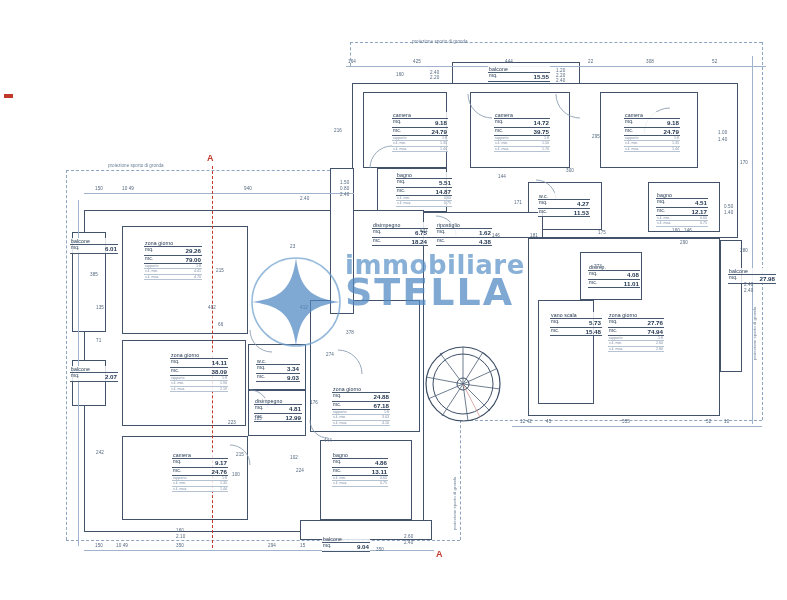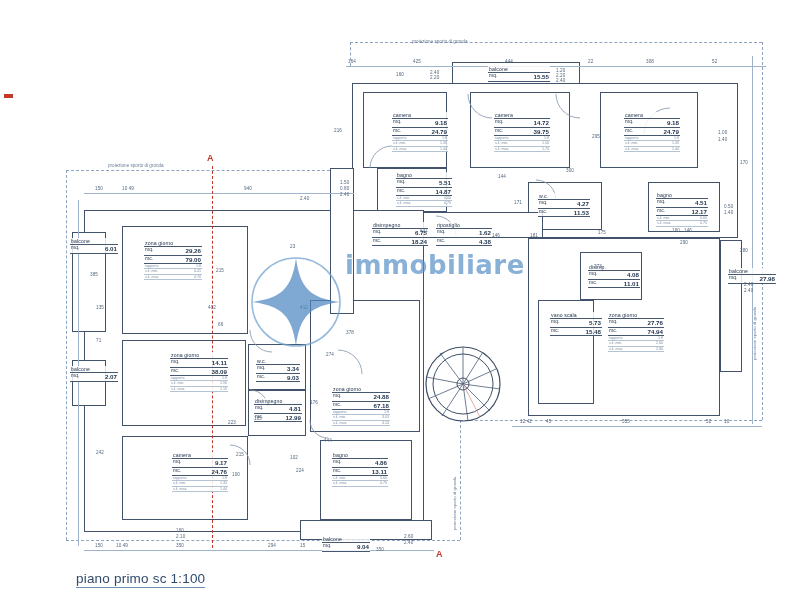--- a/index.html
+++ b/index.html
@@ -591,16 +591,16 @@
       <div class="dnum" style="left: 176px; top: 528px;">160</div>
       <div class="dnum" style="left: 176px; top: 534px;">2.10</div>
     </div>
 
   <div id="wm">
     <svg style="position:absolute;left:0;top:8px;width:92px;height:92px;" viewBox="0 0 92 92">
       <circle cx="46" cy="46" r="44" fill="none" stroke="#6fa0cf" stroke-width="1.6"></circle>
       <path d="M46 2 C50 32 60 42 90 46 C60 50 50 60 46 90 C42 60 32 50 2 46 C32 42 42 32 46 2 Z" fill="#4f87c2"></path>
     </svg>
     <div class="wmtxt wm1">immobiliare</div>
+    <div class="wmtxt wm2">STELLA</div>
   </div>
 
-  <div id="title">piano primo sc 1:100</div>
 </div>
 
 </body></html>

